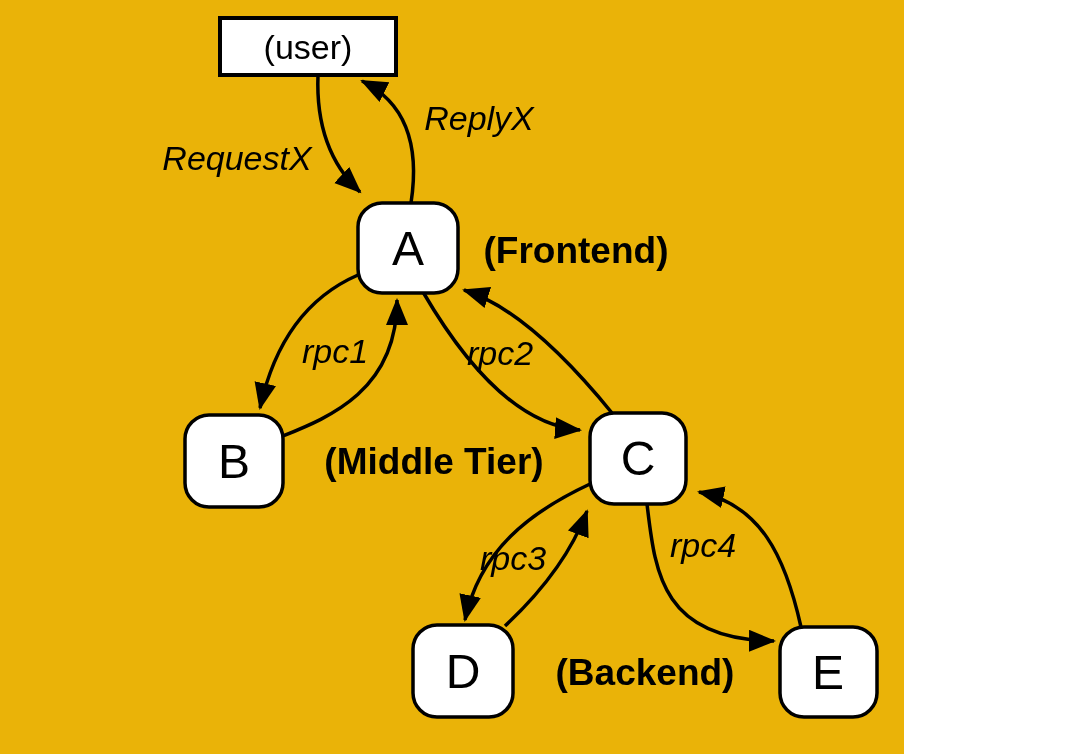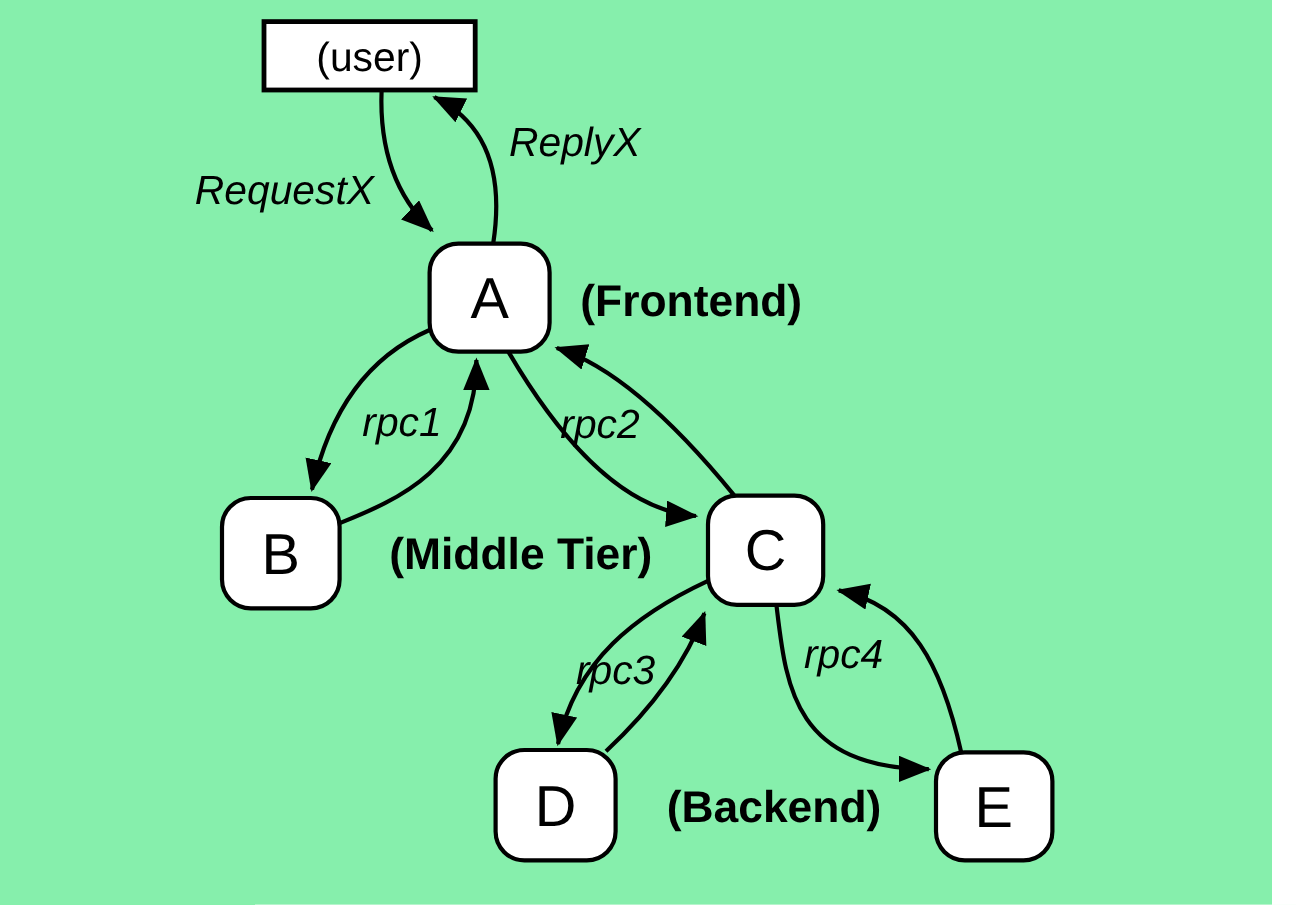--- a/index.html
+++ b/index.html
@@ -2,21 +2,21 @@
 <html><head>
 <meta charset="utf-8">
 <style>
   html, body {
     margin: 0; padding: 0;
     width: 1080px; height: 754px;
     background: #ffffff;
     font-family: "Liberation Sans", sans-serif;
     overflow: hidden;
   }
-  .canvas { position: relative; width: 1060px; height: 754px; background:#86efac; }
+  .canvas { position: relative; width: 904px; height: 754px; background:#eab308; }
   svg { display: block; }
   svg text { fill: #000000; font-family: "Liberation Sans", sans-serif; }
   .node-label  { font-size: 48px; }
   .user-label  { font-size: 34px; }
   .edge-label  { font-size: 34px; font-style: italic; }
   .tier-label  { font-size: 37px; font-weight: bold; }
   .node-shape  { fill: #ffffff; stroke: #000000; stroke-width: 3.5px; }
   .user-shape  { fill: #ffffff; stroke: #000000; stroke-width: 4px; }
   .edge-path   { fill: none; stroke: #000000; stroke-width: 3.5px; }
 </style>

